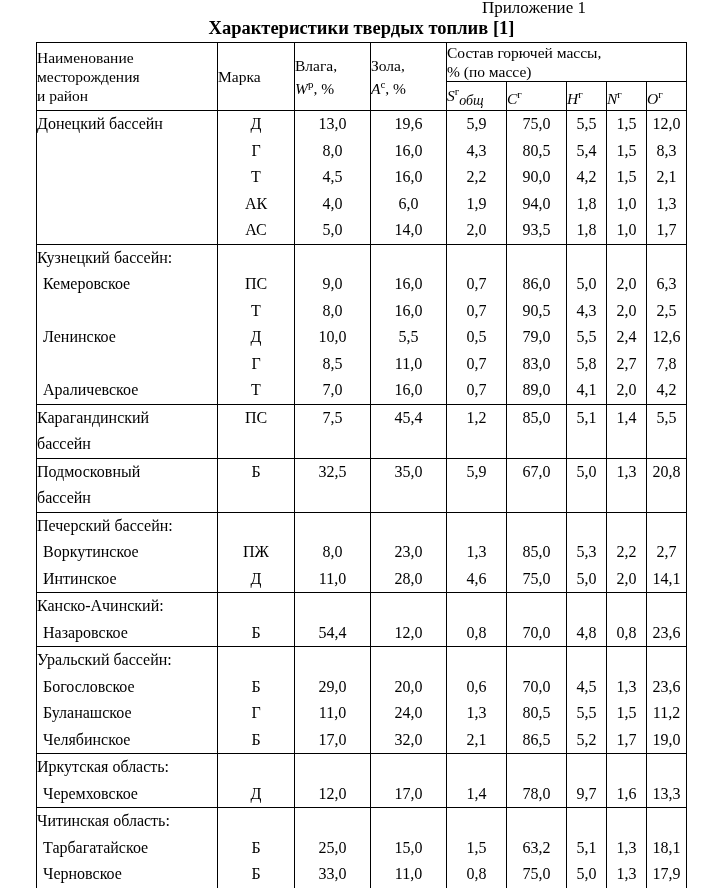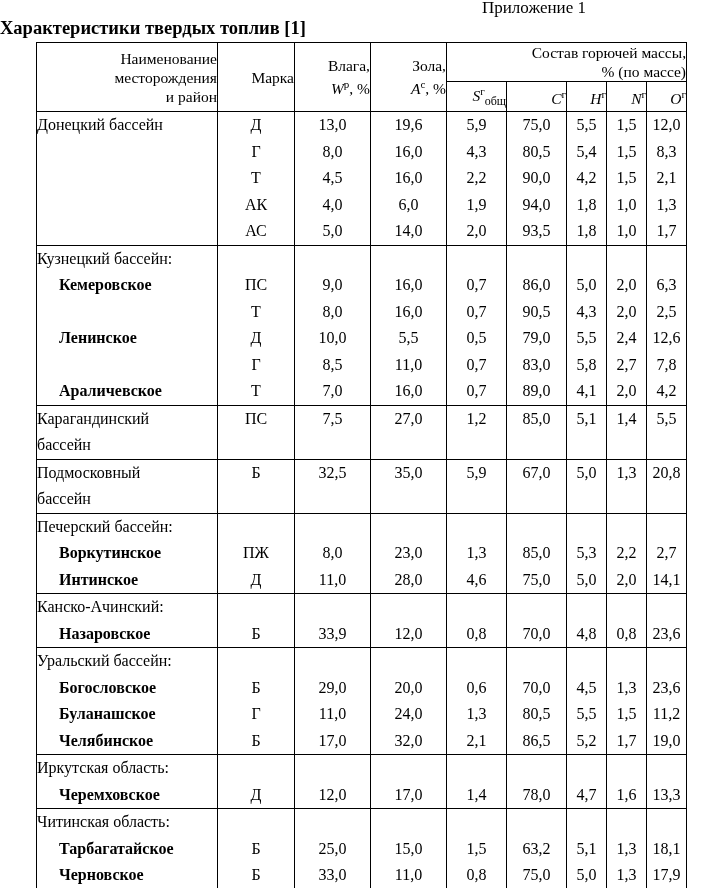--- a/index.html
+++ b/index.html
@@ -27,48 +27,50 @@
     right: 12px;
     font-size: 17px;
     line-height: 20px;
     white-space: nowrap;
   }
   .doc-title {
     position: absolute;
     top: 17px;
     left: 0;
     width: 723px;
+    text-align: center;
     font-size: 18.5px;
     font-weight: bold;
     line-height: 22px;
   }
   table.fuel {
     position: absolute;
     top: 42px;
     left: 36px;
     width: 650px;
     border-collapse: collapse;
     font-size: 16px;
     table-layout: fixed;
   }
   table.fuel td, table.fuel th {
     border: 1px solid #000000;
     padding: 0;
     font-weight: normal;
     vertical-align: middle;
   }
   .hdr {
-    text-align: right;
+    text-align: left;
     line-height: 19px;
     font-size: 15.5px;
     padding: 2px 2px;
   }
   .hdr .sub {
-    font-size: 12px;
+    font-size: 14px;
     vertical-align: sub;
+    font-style: italic;
   }
   .hdr .sup {
     font-size: 11px;
     vertical-align: super;
   }
   .hdr i {
     font-style: italic;
   }
   
   col.c-name { width: 181px; }
@@ -83,22 +85,21 @@
 
   td.name {
     text-align: left;
     padding-left: 6px;
     font-size: 16px;
     line-height: 26.5px;
     height: 26.5px;
     white-space: nowrap;
   }
   td.name.indent {
-    padding-left: 22px;
-    font-weight: bold;
+    padding-left: 6px;
   }
   td.num {
     text-align: center;
     font-size: 16px;
     line-height: 26.5px;
     height: 26.5px;
   }
   
   tr.inner td {
     border-top: none;
@@ -282,21 +283,21 @@
           <td class="num">0,7</td>
           <td class="num">89,0</td>
           <td class="num">4,1</td>
           <td class="num">2,0</td>
           <td class="num">4,2</td>
         </tr>
         <tr class="group-first">
           <td class="name">Карагандинский</td>
           <td class="num">ПС</td>
           <td class="num">7,5</td>
-          <td class="num">27,0</td>
+          <td class="num">45,4</td>
           <td class="num">1,2</td>
           <td class="num">85,0</td>
           <td class="num">5,1</td>
           <td class="num">1,4</td>
           <td class="num">5,5</td>
         </tr>
         <tr class="group-last">
           <td class="name">бассейн</td>
           <td class="num"></td>
           <td class="num"></td>
@@ -369,21 +370,21 @@
           <td class="num"></td>
           <td class="num"></td>
           <td class="num"></td>
           <td class="num"></td>
           <td class="num"></td>
           <td class="num"></td>
         </tr>
         <tr class="group-last">
           <td class="name indent">Назаровское</td>
           <td class="num">Б</td>
-          <td class="num">33,9</td>
+          <td class="num">54,4</td>
           <td class="num">12,0</td>
           <td class="num">0,8</td>
           <td class="num">70,0</td>
           <td class="num">4,8</td>
           <td class="num">0,8</td>
           <td class="num">23,6</td>
         </tr>
         <tr class="group-first">
           <td class="name">Уральский бассейн:</td>
           <td class="num"></td>
@@ -439,21 +440,21 @@
           <td class="num"></td>
           <td class="num"></td>
         </tr>
         <tr class="group-last">
           <td class="name indent">Черемховское</td>
           <td class="num">Д</td>
           <td class="num">12,0</td>
           <td class="num">17,0</td>
           <td class="num">1,4</td>
           <td class="num">78,0</td>
-          <td class="num">4,7</td>
+          <td class="num">9,7</td>
           <td class="num">1,6</td>
           <td class="num">13,3</td>
         </tr>
         <tr class="group-first">
           <td class="name">Читинская область:</td>
           <td class="num"></td>
           <td class="num"></td>
           <td class="num"></td>
           <td class="num"></td>
           <td class="num"></td>

